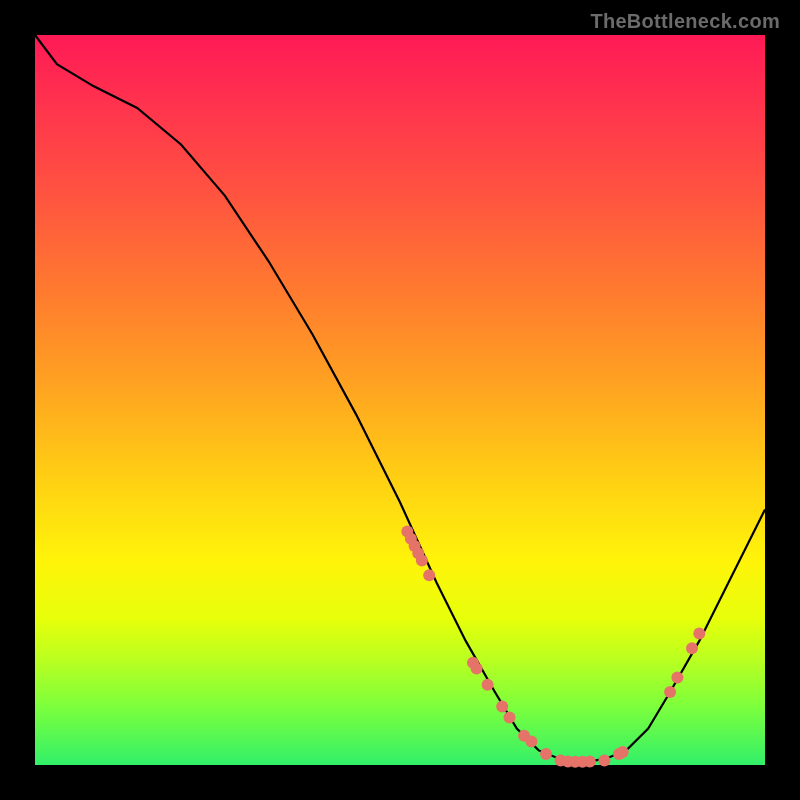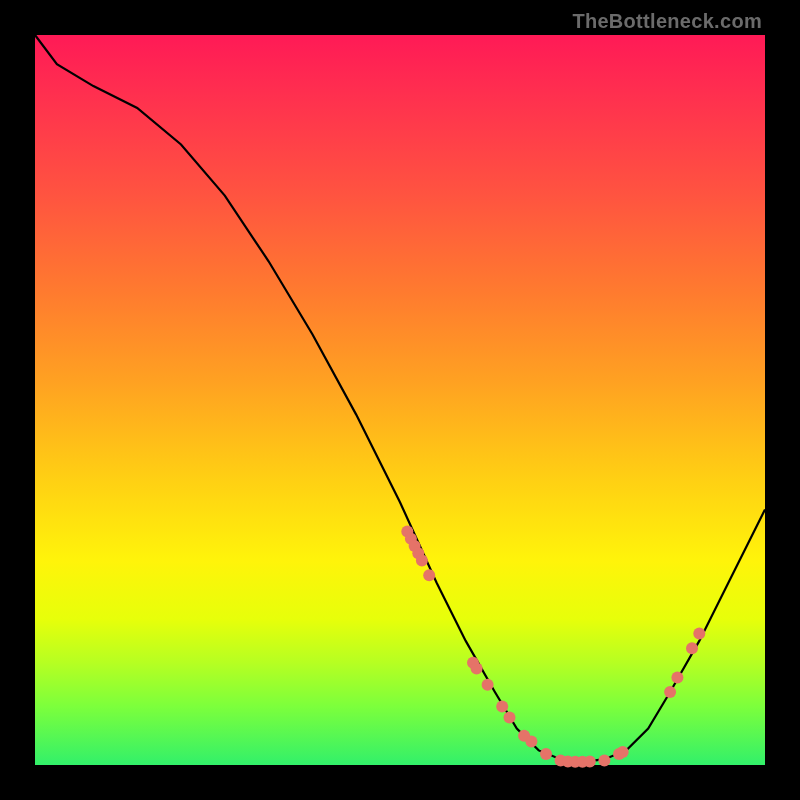--- a/index.html
+++ b/index.html
@@ -27,21 +27,21 @@
       #ffcd14 60%,
       #fff40a 72%,
       #e7ff0a 80%,
       #b6ff22 86%,
       #7cff3c 92%,
       #32f06a 100%);
   }
   .watermark {
     position: absolute;
     top: 10px;
-    right: 38px;
+    right: 20px;
     color: #6b6b6b;
     font-size: 20px;
     font-weight: 600;
     letter-spacing: 0.3px;
     user-select: none;
   }
   svg.overlay {
     position: absolute;
     left: 0;
     top: 0;

